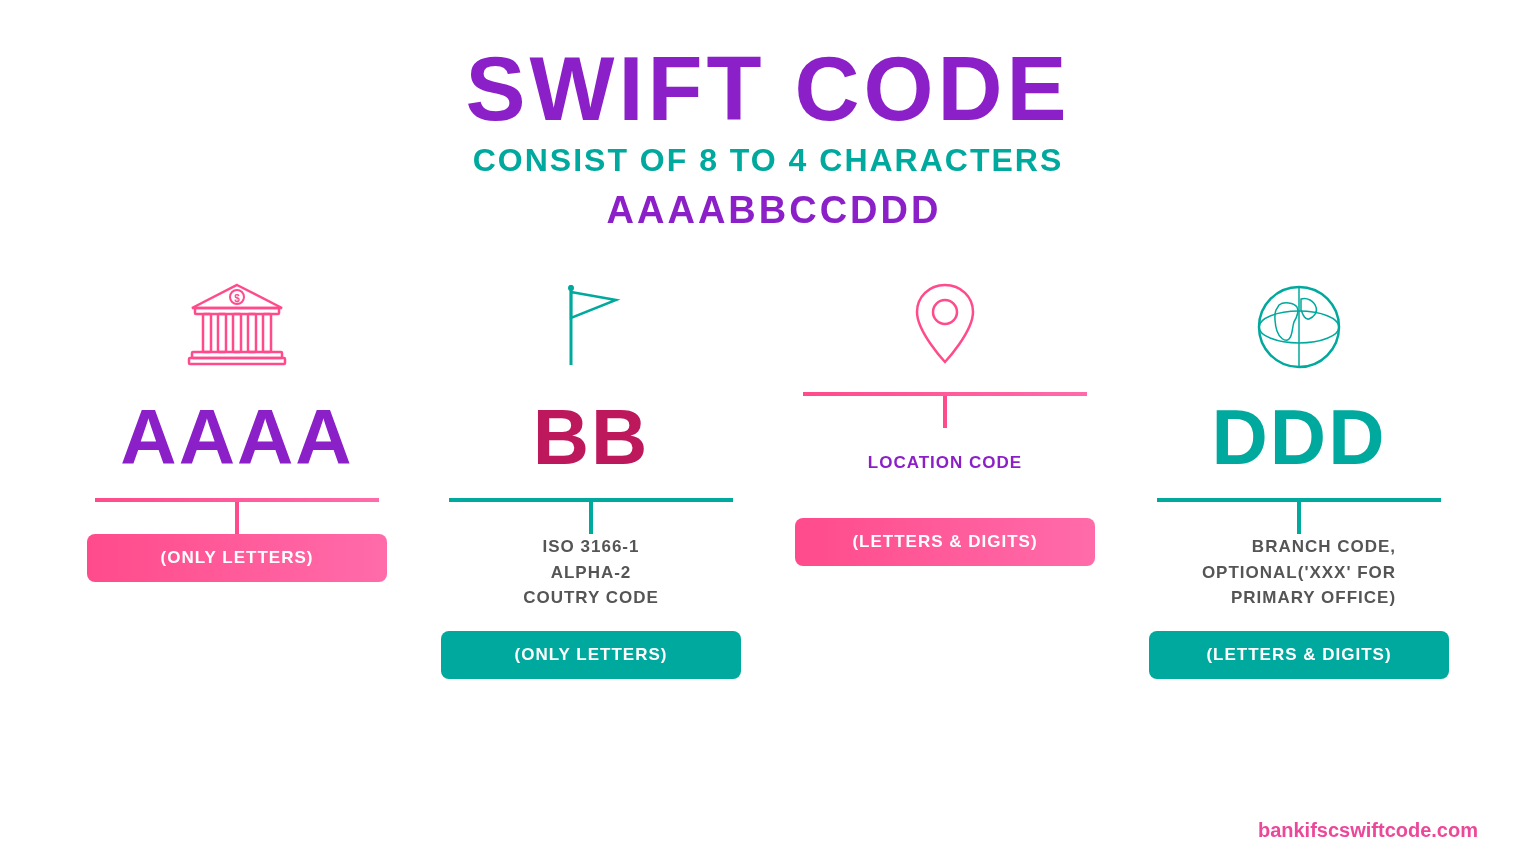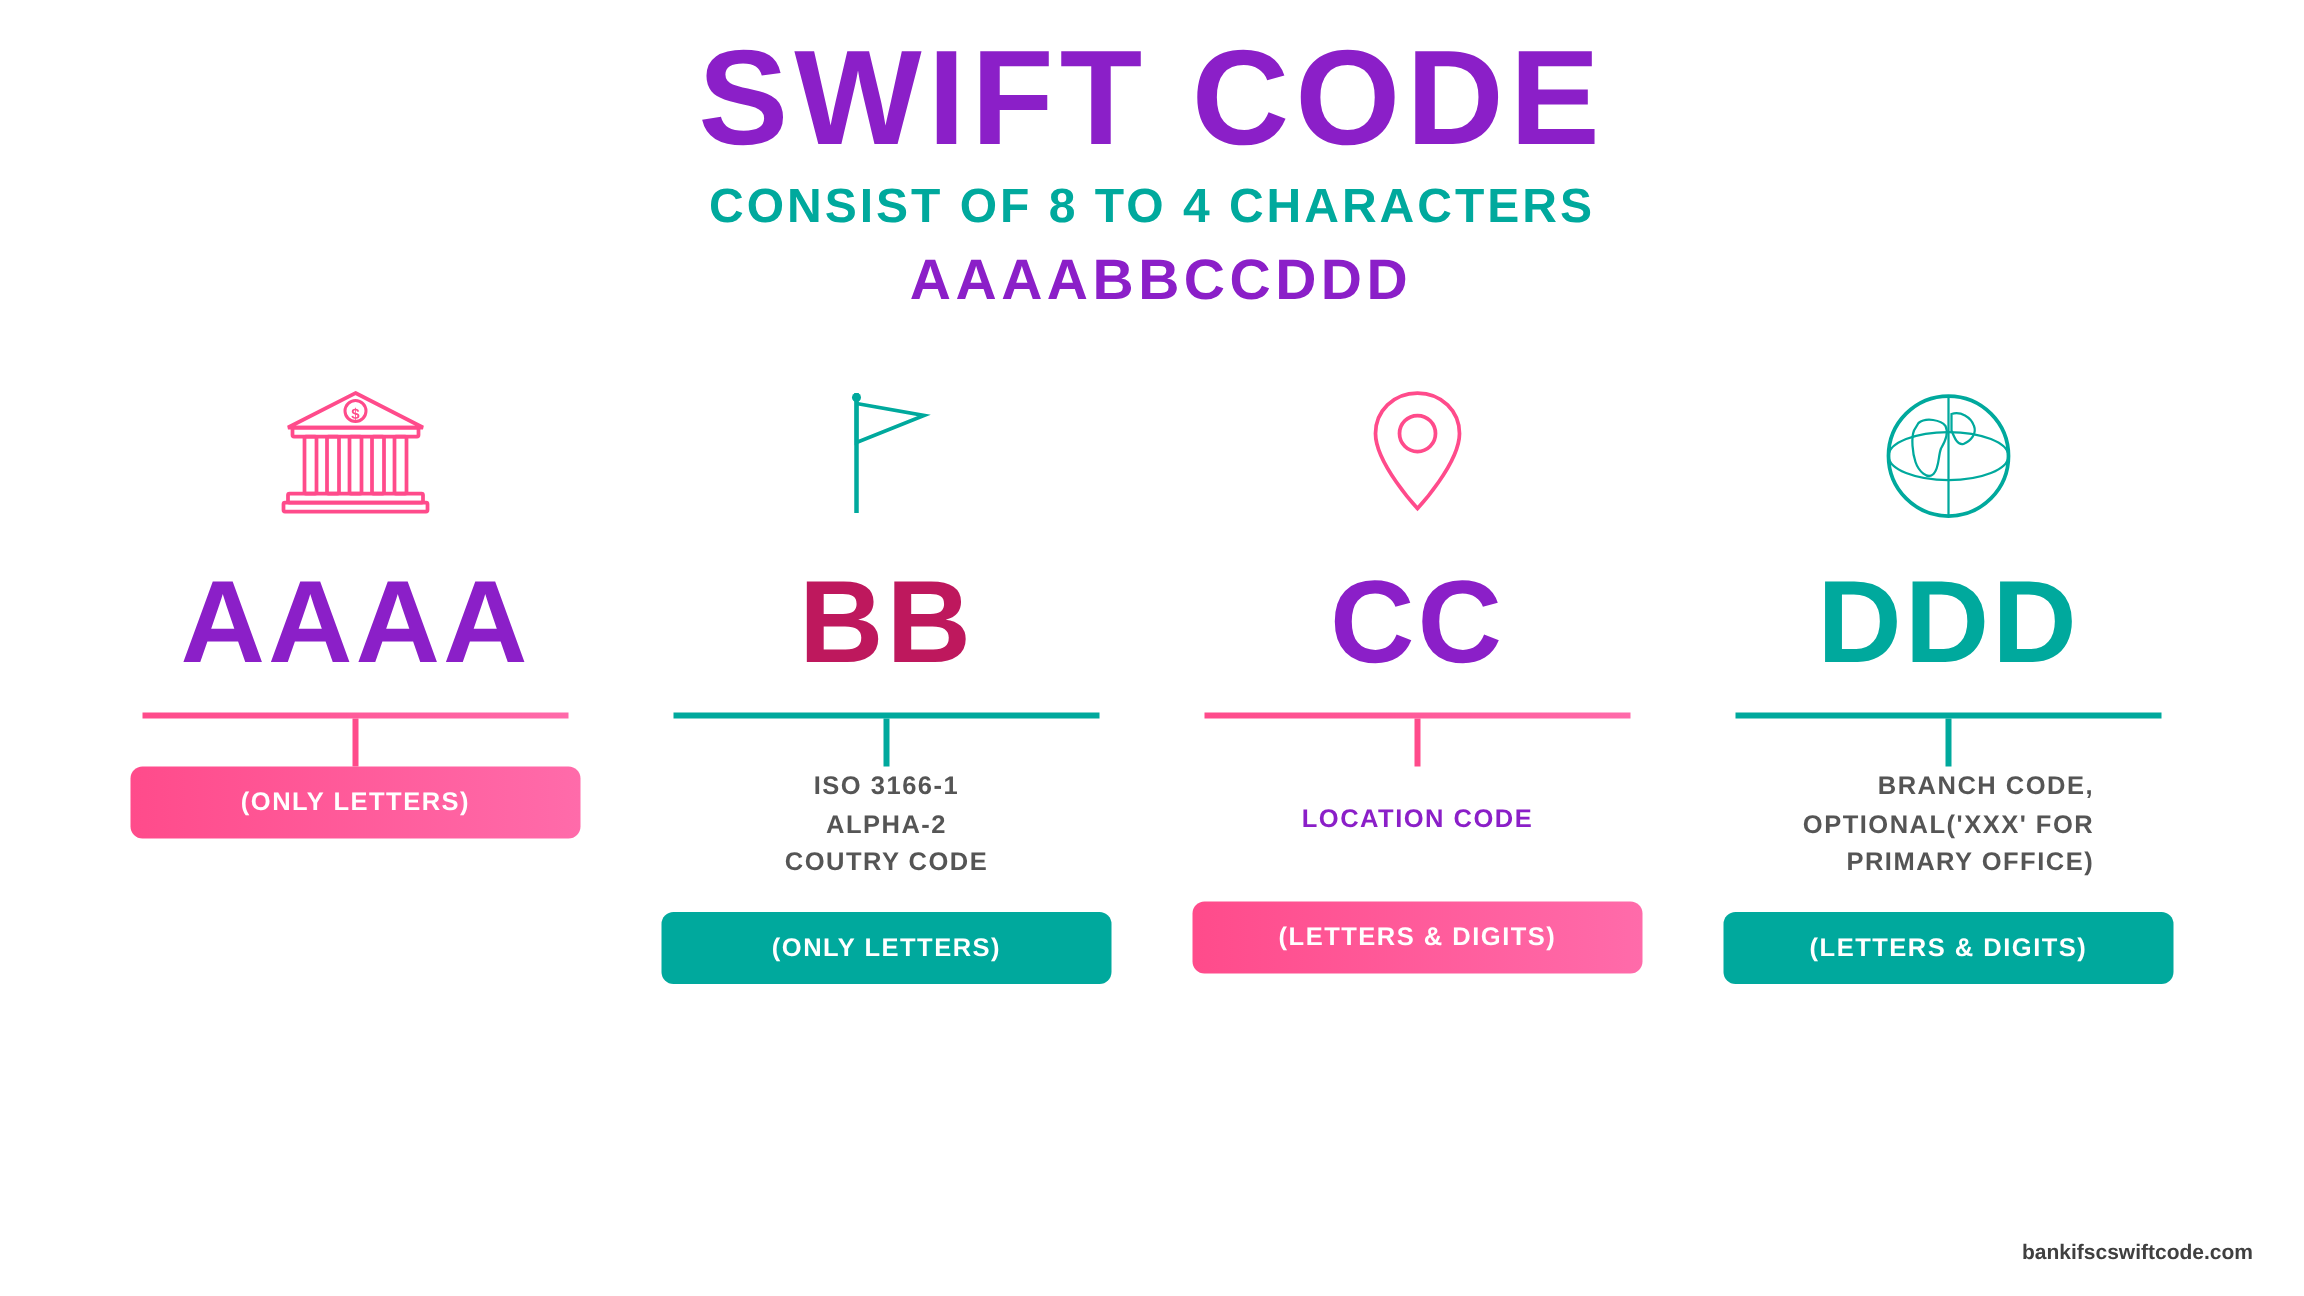--- a/index.html
+++ b/index.html
@@ -10,21 +10,21 @@
       font-family: 'Arial Black', 'Arial', sans-serif;
       overflow: hidden;
       position: relative;
     }
     .container {
       width: 100%;
       height: 100%;
       display: flex;
       flex-direction: column;
       align-items: center;
-      padding-top: 21px;
+      padding-top: 44px;
     }
     .main-title {
       font-size: 90px;
       font-weight: 900;
       color: #8B1FC8;
       letter-spacing: 4px;
       line-height: 1;
       margin-bottom: 8px;
     }
     .subtitle {
@@ -124,23 +124,23 @@
       width: 85%;
     }
     .col1 .badge { background: linear-gradient(to right, #FF4B8B, #FF6BAA); }
     .col2 .badge { background: #00A99D; }
     .col3 .badge { background: linear-gradient(to right, #FF4B8B, #FF6BAA); }
     .col4 .badge { background: #00A99D; }
 
     .footer-url {
       position: absolute;
       bottom: 22px;
-      right: 34px;
-      font-size: 14px;
-      color: #404040;
+      right: 58px;
+      font-size: 20px;
+      color: #ec4899;
       font-weight: 600;
       font-family: Arial, sans-serif;
     }
 
     
     svg { display: block; }
   </style>
 </head>
 <body>
 
@@ -205,21 +205,20 @@
       <div class="icon-area">
         <svg width="80" height="100" viewBox="0 0 80 100" fill="none">
           <g stroke="#FF4B8B" stroke-width="2.5" fill="none">
 
             <path d="M40,8 C24,8 12,20 12,35 C12,55 40,85 40,85 C40,85 68,55 68,35 C68,20 56,8 40,8 Z" stroke="#FF4B8B" stroke-width="2.5" fill="none"></path>
 
             <circle cx="40" cy="35" r="12" stroke="#FF4B8B" stroke-width="2.5" fill="none"></circle>
           </g>
         </svg>
       </div>
-      <div class="code-letter">CC</div>
       <div class="divider-line"></div>
       <div class="vertical-stem"></div>
       <div class="desc-text">LOCATION CODE</div>
       <div class="badge">(LETTERS &amp; DIGITS)</div>
     </div>
 
     <div class="column col4">
       <div class="icon-area">
         <svg width="100" height="100" viewBox="0 0 100 100" fill="none">
           <g stroke="#00A99D" stroke-width="2.5" fill="none">

